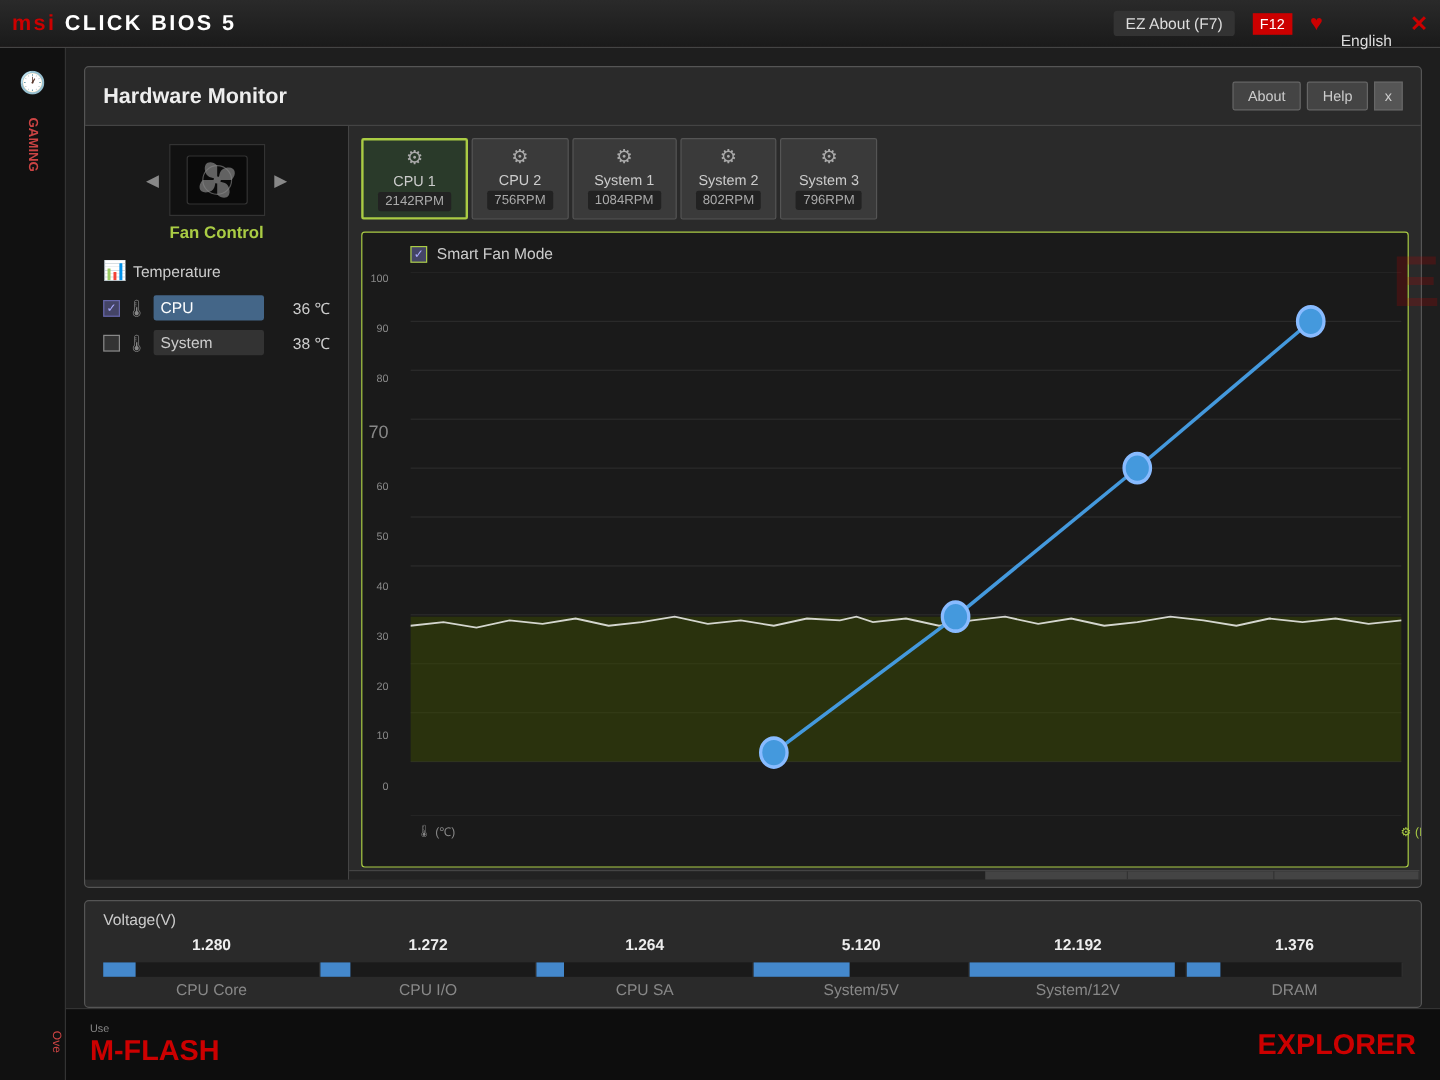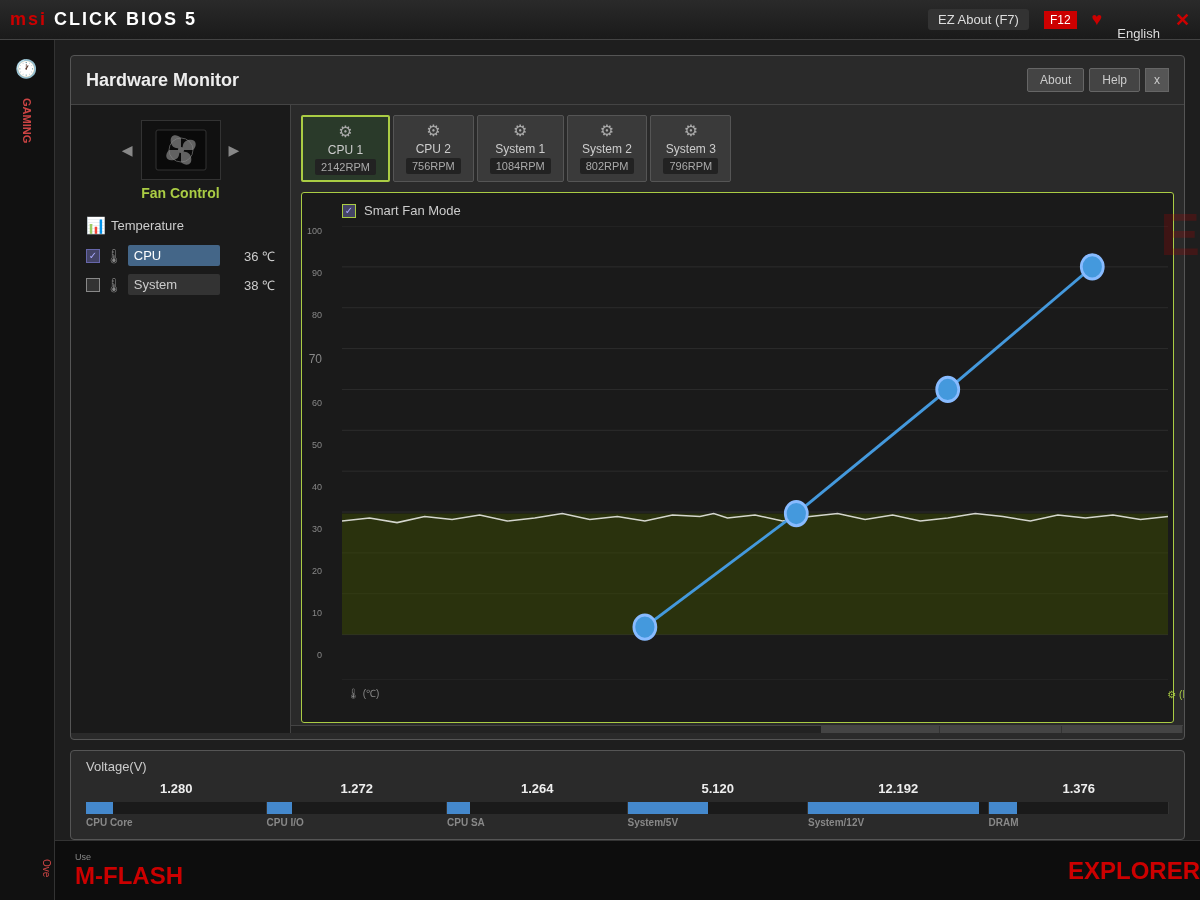--- a/index.html
+++ b/index.html
@@ -390,23 +390,22 @@
       height: 12px;
       background: #4488cc;
     }
     .voltage-labels {
       display: flex;
       gap: 0;
     }
     .voltage-lbl {
       flex: 1;
       color: #888;
-      font-size: 10px;
-      text-align: left;
-      font-weight: bold;
+      font-size: 13px;
+      text-align: center;
     }
   </style>
 </head>
 <body>
 
 <div class="bg-overlay"></div>
 
 <div class="top-bar">
   <div class="msi-logo">
     <span>msi</span> CLICK BIOS 5
@@ -522,21 +521,21 @@
             <div class="smart-fan-checkbox"></div>
             <span class="smart-fan-label">Smart Fan Mode</span>
           </div>
 
           <div style="position:relative; width:100%; height:calc(100% - 30px);">
 
             <div style="position:absolute;left:-35px;top:0;bottom:20px;display:flex;flex-direction:column;justify-content:space-between;align-items:flex-end;">
               <span style="color:#888;font-size:9px;">100</span>
               <span style="color:#888;font-size:9px;">90</span>
               <span style="color:#888;font-size:9px;">80</span>
-              <span style="color:#888;font-size:12px;text-align:center;">70</span>
+              <span style="color:#888;font-size:15px;text-align:center;">70</span>
               <span style="color:#888;font-size:9px;">60</span>
               <span style="color:#888;font-size:9px;">50</span>
               <span style="color:#888;font-size:9px;">40</span>
               <span style="color:#888;font-size:9px;">30</span>
               <span style="color:#888;font-size:9px;">20</span>
               <span style="color:#888;font-size:9px;">10</span>
               <span style="color:#888;font-size:9px;">0</span>
             </div>
 
             <svg width="100%" height="100%" viewBox="0 0 600 300" preserveAspectRatio="none" style="display:block;">
@@ -645,20 +644,20 @@
   </div>
 
 </div>
 
 <div class="bottom-bar">
   <div class="bottom-item" style="text-align:left;padding-left:20px;">
     <div class="bottom-item-label">Use</div>
     <div class="bottom-item-value" style="color:#cc0000;font-size:24px;font-weight:bold;">M-FLASH</div>
   </div>
   <div style="flex:3;"></div>
-  <div class="bottom-item" style="text-align:right;">
+  <div class="bottom-item" style="text-align:right;padding-right:20px;">
     <div class="bottom-item-value" style="color:#cc0000;font-size:24px;font-weight:bold;">EXPLORER</div>
   </div>
 </div>
 
 <div style="position:absolute;left:0;top:200px;color:#cc0000;font-size:60px;font-weight:bold;opacity:0.2;pointer-events:none;writing-mode:horizontal-tb;">SI</div>
 <div style="position:absolute;right:0;top:200px;color:#cc0000;font-size:60px;font-weight:bold;opacity:0.2;pointer-events:none;">E</div>
 <div style="position:absolute;left:0;top:450px;color:#cc0000;font-size:50px;font-weight:bold;opacity:0.2;pointer-events:none;">O</div>
 
 </body></html>

